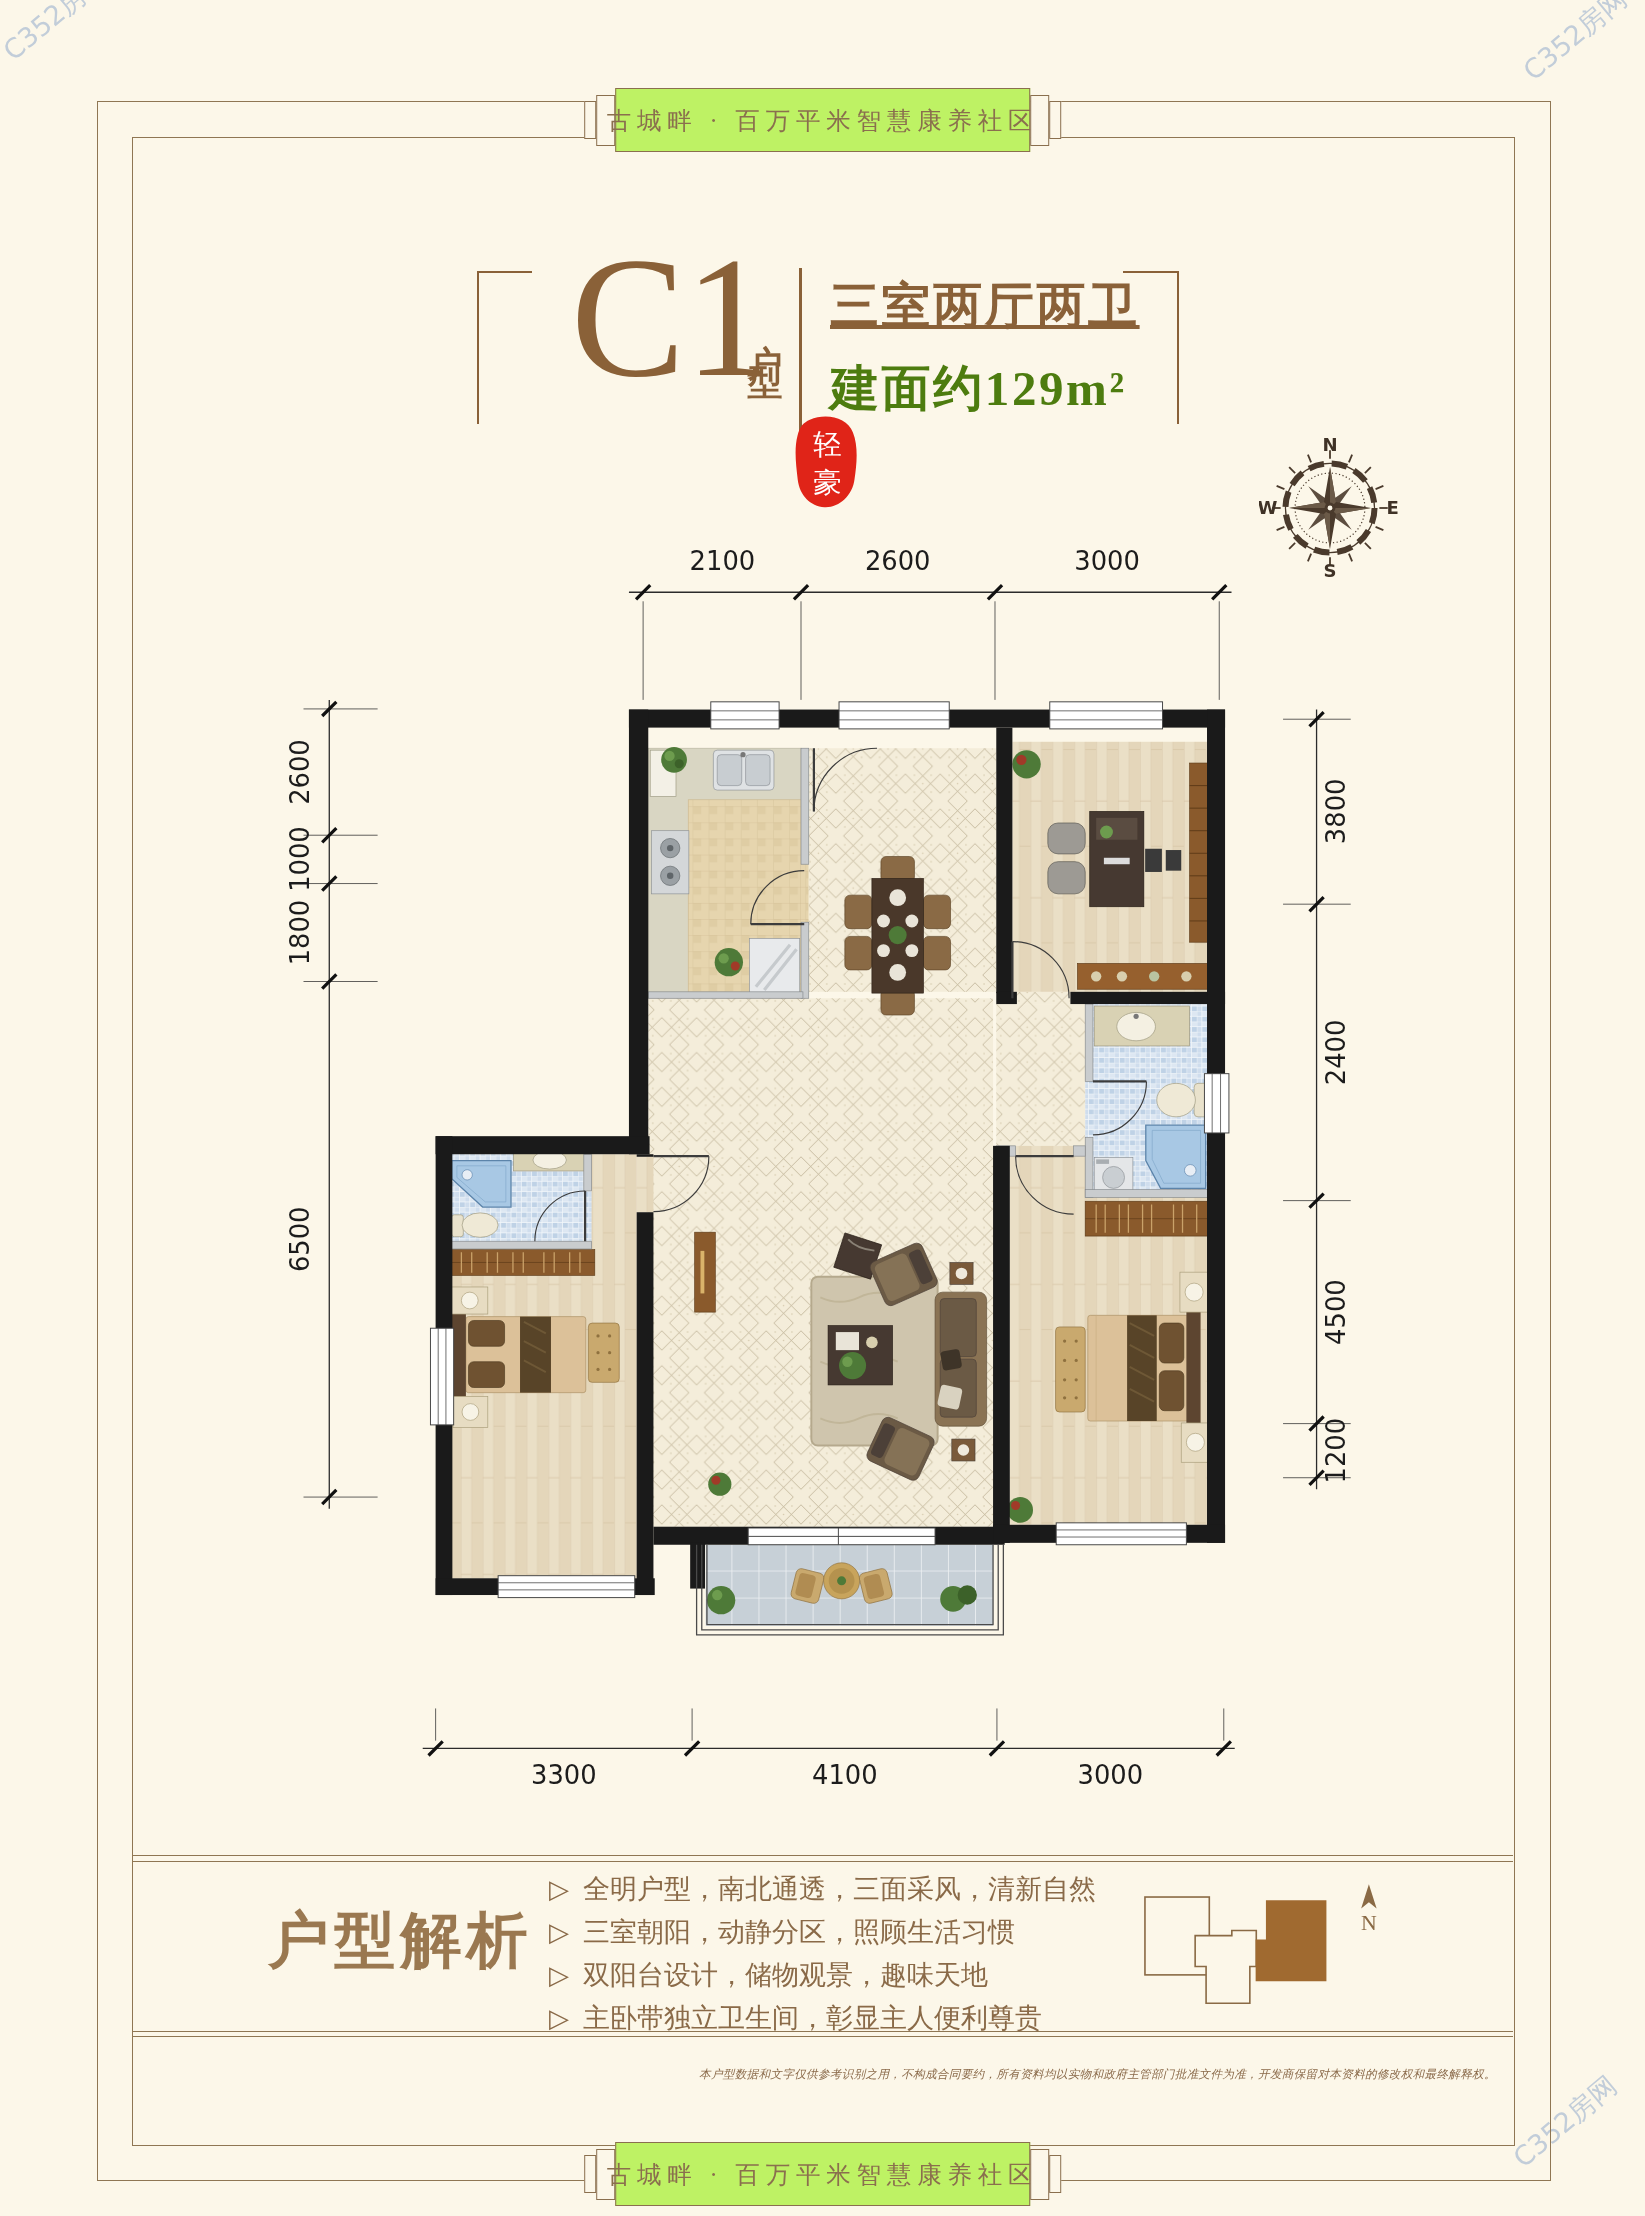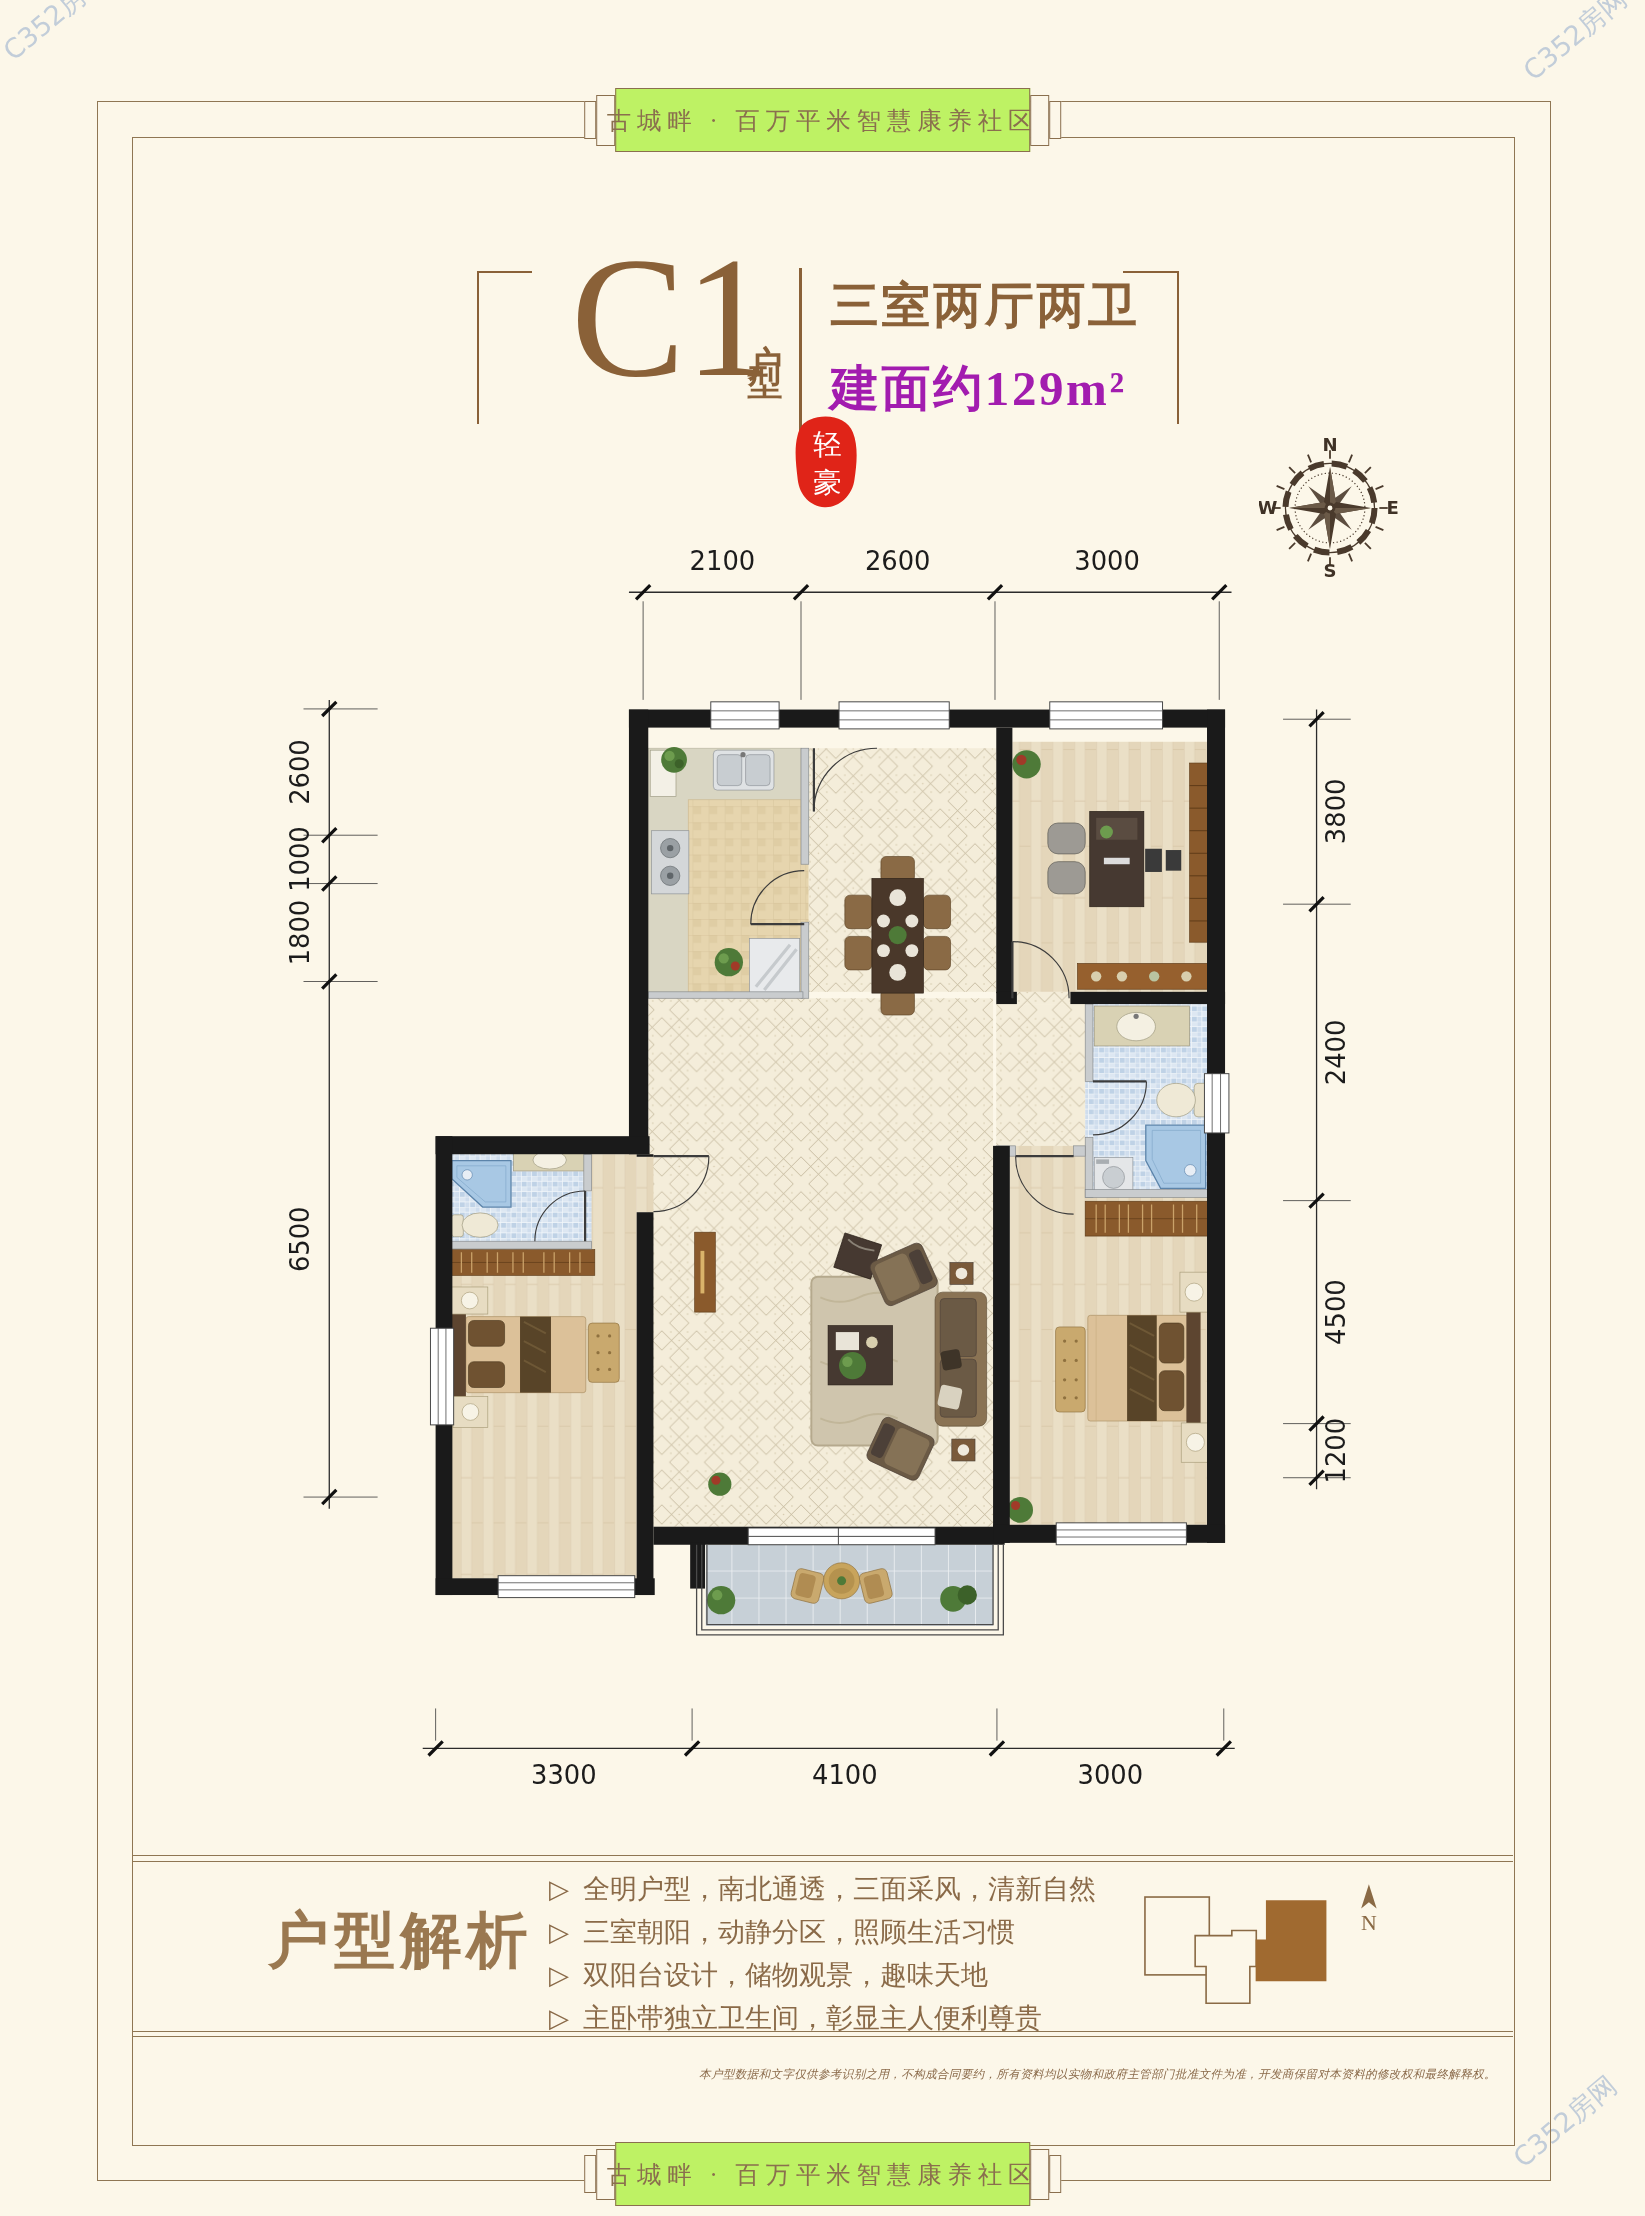--- a/index.html
+++ b/index.html
@@ -16,23 +16,23 @@
   .banner .box{width:413px;height:62px;border:1.9px solid #8a6f4e;background:#bef264;
      display:flex;align-items:center;justify-content:center;font-size:24.5px;letter-spacing:5.8px;
      color:#8a6f4e;font-family:"Liberation Serif","DejaVu Serif",serif;white-space:nowrap;}
   
   .c1{left:571px;top:227px;font-family:"Liberation Serif","DejaVu Serif",serif;
       font-weight:normal;font-size:171px;line-height:181px;color:#8a6138;}
   .code-label{left:741px;top:315px;writing-mode:vertical-rl;text-orientation:upright;
       font-size:35px;letter-spacing:22px;color:#8a6138;font-weight:bold;}
   .tdivider{left:799px;top:268px;width:2.6px;height:164px;background:#8a6138;}
   .spec{left:830px;top:273px;font-size:49px;font-weight:bold;letter-spacing:2.6px;
-      font-family:"Liberation Serif","DejaVu Serif",serif;color:#8a6138;white-space:nowrap;}
+      font-family:"Liberation Serif","DejaVu Serif",serif;color:#8a6138;white-space:nowrap;text-decoration:underline;}
   .area{left:830px;top:356px;font-size:49px;font-weight:bold;letter-spacing:2.6px;
-      font-family:"Liberation Serif","DejaVu Serif",serif;color:#a21caf;white-space:nowrap;}
+      font-family:"Liberation Serif","DejaVu Serif",serif;color:#4d7c0f;white-space:nowrap;}
   .brk{background:#8a6138;}
   
   .rule{left:132px;width:1381px;border-top:1.6px solid #8f7653;}
   .rule.thin{border-top-width:0.8px;}
   .analysis-title{left:268px;top:1900px;font-size:61px;font-weight:bold;letter-spacing:5.2px;
       color:#9a7850;}
   .bullets{left:549px;top:1867px;display:flex;flex-direction:column;}
   .bullet{display:flex;align-items:center;height:43px;font-size:27px;color:#8a6a48;white-space:nowrap;}
   .bullet .marker{font-size:26px;margin-right:14px;color:#8a6a48;}
   .disclaimer{left:699px;top:2067px;width:735px;font-size:11.6px;color:#8a6a4a;letter-spacing:0.3px;white-space:nowrap;font-style:italic;}

